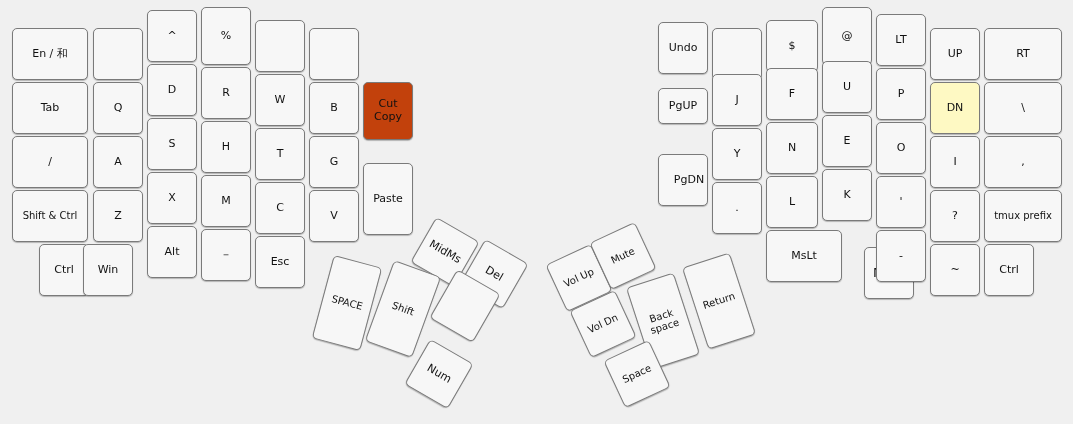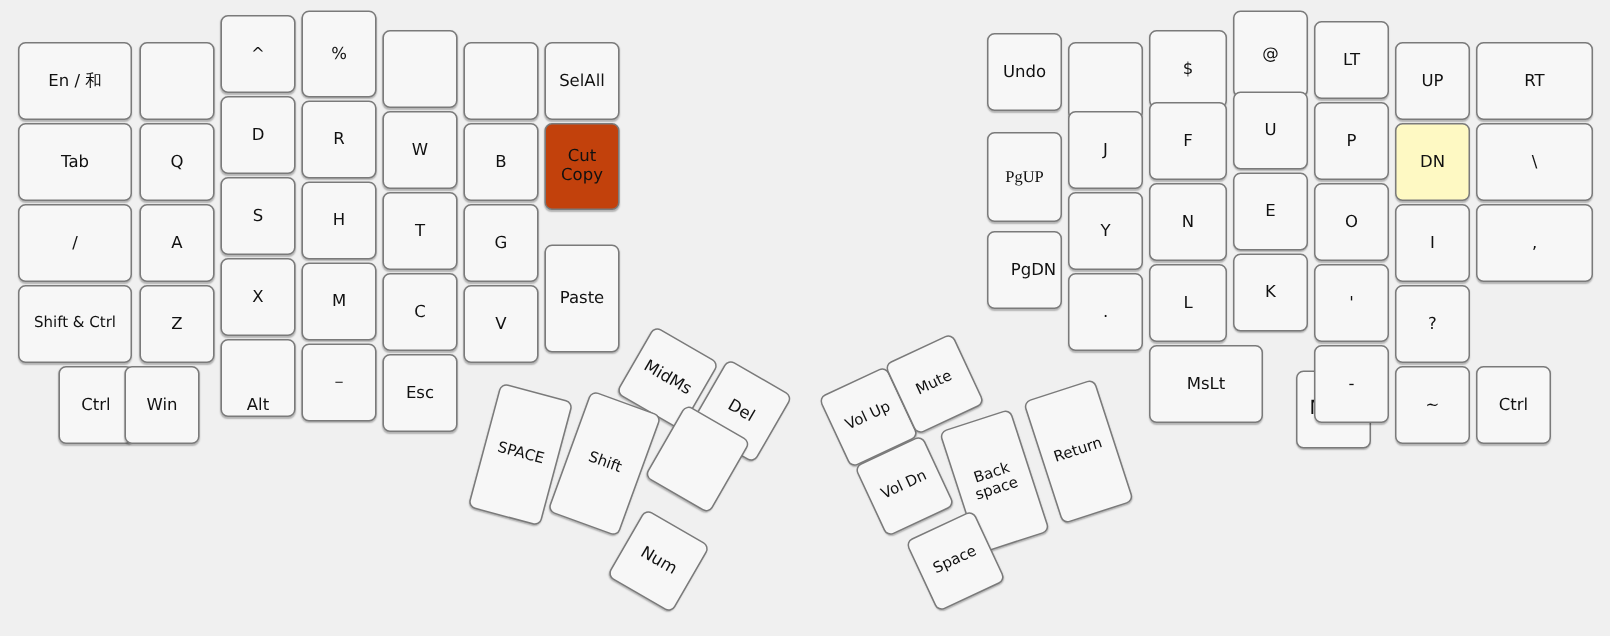--- a/index.html
+++ b/index.html
@@ -46,21 +46,20 @@
 </head>
 <body>
 
 <div id="keyboard" style="background: rgb(240, 240, 240);">
     <div class="key" style="left: 12px; top: 28px; width: 76px; height: 52px; font-size: 11px; background: rgb(247, 247, 247); border-color: rgb(122, 122, 122);"><span class="legend">En / 和</span></div>
     <div class="key" style="left: 93px; top: 28px; width: 50px; height: 52px; font-size: 11px; background: rgb(247, 247, 247); border-color: rgb(122, 122, 122);"><span class="legend"></span></div>
     <div class="key" style="left: 147px; top: 10px; width: 50px; height: 52px; font-size: 11px; background: rgb(247, 247, 247); border-color: rgb(122, 122, 122);"><span class="legend">^</span></div>
     <div class="key" style="left: 201px; top: 7px; width: 50px; height: 58px; font-size: 11px; background: rgb(247, 247, 247); border-color: rgb(122, 122, 122);"><span class="legend">%</span></div>
     <div class="key" style="left: 255px; top: 20px; width: 50px; height: 52px; font-size: 11px; background: rgb(247, 247, 247); border-color: rgb(122, 122, 122);"><span class="legend"></span></div>
     <div class="key" style="left: 309px; top: 28px; width: 50px; height: 52px; font-size: 11px; background: rgb(247, 247, 247); border-color: rgb(122, 122, 122);"><span class="legend"></span></div>
-    <div class="key" style="left: 363px; top: 28px; width: 50px; height: 52px; font-size: 11px; background: rgb(247, 247, 247); border-color: rgb(122, 122, 122);"><span class="legend">SelAll</span></div>
     <div class="key" style="left: 12px; top: 82px; width: 76px; height: 52px; font-size: 11px; background: rgb(247, 247, 247); border-color: rgb(122, 122, 122); justify-content: flex-end;"><span class="legend">Tab</span></div>
     <div class="key" style="left: 93px; top: 82px; width: 50px; height: 52px; font-size: 11px; background: rgb(247, 247, 247); border-color: rgb(122, 122, 122);"><span class="legend">Q</span></div>
     <div class="key" style="left: 147px; top: 64px; width: 50px; height: 52px; font-size: 11px; background: rgb(247, 247, 247); border-color: rgb(122, 122, 122);"><span class="legend">D</span></div>
     <div class="key" style="left: 201px; top: 67px; width: 50px; height: 52px; font-size: 11px; background: rgb(247, 247, 247); border-color: rgb(122, 122, 122);"><span class="legend">R</span></div>
     <div class="key" style="left: 255px; top: 74px; width: 50px; height: 52px; font-size: 11px; background: rgb(247, 247, 247); border-color: rgb(122, 122, 122);"><span class="legend">W</span></div>
     <div class="key" style="left: 309px; top: 82px; width: 50px; height: 52px; font-size: 11px; background: rgb(247, 247, 247); border-color: rgb(122, 122, 122);"><span class="legend">B</span></div>
     <div class="key" style="left: 363px; top: 82px; width: 50px; height: 58px; font-size: 11px; background: #c2410c; border-color: rgb(122, 122, 122);"><span class="legend">Cut
 Copy</span></div>
     <div class="key" style="left: 12px; top: 136px; width: 76px; height: 52px; font-size: 11px; background: rgb(247, 247, 247); border-color: rgb(122, 122, 122);"><span class="legend">/</span></div>
     <div class="key" style="left: 93px; top: 136px; width: 50px; height: 52px; font-size: 11px; background: rgb(247, 247, 247); border-color: rgb(122, 122, 122);"><span class="legend">A</span></div>
@@ -70,21 +69,21 @@
     <div class="key" style="left: 309px; top: 136px; width: 50px; height: 52px; font-size: 11px; background: rgb(247, 247, 247); border-color: rgb(122, 122, 122);"><span class="legend">G</span></div>
     <div class="key" style="left: 12px; top: 190px; width: 76px; height: 52px; font-size: 10px; background: rgb(247, 247, 247); border-color: rgb(122, 122, 122);"><span class="legend">Shift &amp; Ctrl</span></div>
     <div class="key" style="left: 93px; top: 190px; width: 50px; height: 52px; font-size: 11px; background: rgb(247, 247, 247); border-color: rgb(122, 122, 122);"><span class="legend">Z</span></div>
     <div class="key" style="left: 147px; top: 172px; width: 50px; height: 52px; font-size: 11px; background: rgb(247, 247, 247); border-color: rgb(122, 122, 122);"><span class="legend">X</span></div>
     <div class="key" style="left: 201px; top: 175px; width: 50px; height: 52px; font-size: 11px; background: rgb(247, 247, 247); border-color: rgb(122, 122, 122);"><span class="legend">M</span></div>
     <div class="key" style="left: 255px; top: 182px; width: 50px; height: 52px; font-size: 11px; background: rgb(247, 247, 247); border-color: rgb(122, 122, 122);"><span class="legend">C</span></div>
     <div class="key" style="left: 309px; top: 190px; width: 50px; height: 52px; font-size: 11px; background: rgb(247, 247, 247); border-color: rgb(122, 122, 122);"><span class="legend">V</span></div>
     <div class="key" style="left: 363px; top: 163px; width: 50px; height: 72px; font-size: 11px; background: rgb(247, 247, 247); border-color: rgb(122, 122, 122);"><span class="legend">Paste</span></div>
     <div class="key" style="left: 39px; top: 244px; width: 50px; height: 52px; font-size: 11px; background: rgb(247, 247, 247); border-color: rgb(122, 122, 122);"><span class="legend">Ctrl</span></div>
     <div class="key" style="left: 83px; top: 244px; width: 50px; height: 52px; font-size: 11px; background: rgb(247, 247, 247); border-color: rgb(122, 122, 122);"><span class="legend">Win</span></div>
-    <div class="key" style="left: 147px; top: 226px; width: 50px; height: 52px; font-size: 11px; background: rgb(247, 247, 247); border-color: rgb(122, 122, 122); align-items: flex-end;"><span class="legend">Alt</span></div>
+    <div class="key" style="left: 147px; top: 226px; width: 50px; height: 52px; font-size: 11px; background: rgb(247, 247, 247); border-color: rgb(122, 122, 122);"><span class="legend">Alt</span></div>
     <div class="key" style="left: 201px; top: 229px; width: 50px; height: 52px; font-size: 11px; background: rgb(247, 247, 247); border-color: rgb(122, 122, 122);"><span class="legend">－</span></div>
     <div class="key" style="left: 255px; top: 236px; width: 50px; height: 52px; font-size: 11px; background: rgb(247, 247, 247); border-color: rgb(122, 122, 122);"><span class="legend">Esc</span></div>
     <div class="key" style="left: 420px; top: 226px; width: 50px; height: 52px; font-size: 11px; background: rgb(247, 247, 247); border-color: rgb(122, 122, 122); transform: rotate(30deg);"><span class="legend">MidMs</span></div>
     <div class="key" style="left: 469px; top: 248px; width: 50px; height: 52px; font-size: 11px; background: rgb(247, 247, 247); border-color: rgb(122, 122, 122); transform: rotate(30deg);"><span class="legend">Del</span></div>
     <div class="key" style="left: 322px; top: 260px; width: 50px; height: 86px; font-size: 10px; background: rgb(247, 247, 247); border-color: rgb(122, 122, 122); transform: rotate(15deg);"><span class="legend">SPACE</span></div>
     <div class="key" style="left: 378px; top: 266px; width: 50px; height: 86px; font-size: 10px; background: rgb(247, 247, 247); border-color: rgb(122, 122, 122); transform: rotate(20deg);"><span class="legend">Shift</span></div>
     <div class="key" style="left: 440px; top: 278px; width: 50px; height: 56px; font-size: 11px; background: rgb(247, 247, 247); border-color: rgb(122, 122, 122); transform: rotate(30deg);"><span class="legend"></span></div>
     <div class="key" style="left: 414px; top: 348px; width: 50px; height: 52px; font-size: 11px; background: rgb(247, 247, 247); border-color: rgb(122, 122, 122); transform: rotate(30deg);"><span class="legend">Num</span></div>
     <div class="key" style="left: 554px; top: 252px; width: 50px; height: 52px; font-size: 10px; background: rgb(247, 247, 247); border-color: rgb(122, 122, 122); transform: rotate(-25deg);"><span class="legend">Vol Up</span></div>
     <div class="key" style="left: 598px; top: 230px; width: 50px; height: 52px; font-size: 10px; background: rgb(247, 247, 247); border-color: rgb(122, 122, 122); transform: rotate(-25deg);"><span class="legend">Mute</span></div>
@@ -93,37 +92,38 @@
 space</span></div>
     <div class="key" style="left: 694px; top: 258px; width: 50px; height: 86px; font-size: 10px; background: rgb(247, 247, 247); border-color: rgb(122, 122, 122); transform: rotate(-18deg);"><span class="legend">Return</span></div>
     <div class="key" style="left: 612px; top: 348px; width: 50px; height: 52px; font-size: 10px; background: rgb(247, 247, 247); border-color: rgb(122, 122, 122); transform: rotate(-25deg);"><span class="legend">Space</span></div>
     <div class="key" style="left: 658px; top: 22px; width: 50px; height: 52px; font-size: 11px; background: rgb(247, 247, 247); border-color: rgb(122, 122, 122);"><span class="legend">Undo</span></div>
     <div class="key" style="left: 712px; top: 28px; width: 50px; height: 52px; font-size: 11px; background: rgb(247, 247, 247); border-color: rgb(122, 122, 122);"><span class="legend"></span></div>
     <div class="key" style="left: 766px; top: 20px; width: 52px; height: 52px; font-size: 11px; background: rgb(247, 247, 247); border-color: rgb(122, 122, 122);"><span class="legend">$</span></div>
     <div class="key" style="left: 822px; top: 7px; width: 50px; height: 58px; font-size: 11px; background: rgb(247, 247, 247); border-color: rgb(122, 122, 122);"><span class="legend">@</span></div>
     <div class="key" style="left: 876px; top: 14px; width: 50px; height: 52px; font-size: 11px; background: rgb(247, 247, 247); border-color: rgb(122, 122, 122);"><span class="legend">LT</span></div>
     <div class="key" style="left: 930px; top: 28px; width: 50px; height: 52px; font-size: 11px; background: rgb(247, 247, 247); border-color: rgb(122, 122, 122);"><span class="legend">UP</span></div>
     <div class="key" style="left: 984px; top: 28px; width: 78px; height: 52px; font-size: 11px; background: rgb(247, 247, 247); border-color: rgb(122, 122, 122);"><span class="legend">RT</span></div>
-    <div class="key" style="left: 658px; top: 88px; width: 50px; height: 60px; font-size: 11px; background: rgb(247, 247, 247); border-color: rgb(122, 122, 122); font-family: Liberation Serif, serif;"><span class="legend">PgUP</span></div>
+    <div class="key" style="left: 658px; top: 88px; width: 50px; height: 36px; font-size: 11px; background: rgb(247, 247, 247); border-color: rgb(122, 122, 122);"><span class="legend">PgUP</span></div>
     <div class="key" style="left: 712px; top: 74px; width: 50px; height: 52px; font-size: 11px; background: rgb(247, 247, 247); border-color: rgb(122, 122, 122);"><span class="legend">J</span></div>
     <div class="key" style="left: 766px; top: 68px; width: 52px; height: 52px; font-size: 11px; background: rgb(247, 247, 247); border-color: rgb(122, 122, 122);"><span class="legend">F</span></div>
     <div class="key" style="left: 822px; top: 61px; width: 50px; height: 52px; font-size: 11px; background: rgb(247, 247, 247); border-color: rgb(122, 122, 122);"><span class="legend">U</span></div>
     <div class="key" style="left: 876px; top: 68px; width: 50px; height: 52px; font-size: 11px; background: rgb(247, 247, 247); border-color: rgb(122, 122, 122);"><span class="legend">P</span></div>
     <div class="key" style="left: 930px; top: 82px; width: 50px; height: 52px; font-size: 11px; background: #fef9c3; border-color: rgb(122, 122, 122);"><span class="legend">DN</span></div>
     <div class="key" style="left: 984px; top: 82px; width: 78px; height: 52px; font-size: 11px; background: rgb(247, 247, 247); border-color: rgb(122, 122, 122);"><span class="legend">\</span></div>
     <div class="key" style="left: 712px; top: 128px; width: 50px; height: 52px; font-size: 11px; background: rgb(247, 247, 247); border-color: rgb(122, 122, 122);"><span class="legend">Y</span></div>
     <div class="key" style="left: 766px; top: 122px; width: 52px; height: 52px; font-size: 11px; background: rgb(247, 247, 247); border-color: rgb(122, 122, 122);"><span class="legend">N</span></div>
     <div class="key" style="left: 822px; top: 115px; width: 50px; height: 52px; font-size: 11px; background: rgb(247, 247, 247); border-color: rgb(122, 122, 122);"><span class="legend">E</span></div>
     <div class="key" style="left: 876px; top: 122px; width: 50px; height: 52px; font-size: 11px; background: rgb(247, 247, 247); border-color: rgb(122, 122, 122);"><span class="legend">O</span></div>
     <div class="key" style="left: 930px; top: 136px; width: 50px; height: 52px; font-size: 11px; background: rgb(247, 247, 247); border-color: rgb(122, 122, 122);"><span class="legend">I</span></div>
     <div class="key" style="left: 984px; top: 136px; width: 78px; height: 52px; font-size: 11px; background: rgb(247, 247, 247); border-color: rgb(122, 122, 122);"><span class="legend">,</span></div>
     <div class="key" style="left: 658px; top: 154px; width: 50px; height: 52px; font-size: 11px; background: rgb(247, 247, 247); border-color: rgb(122, 122, 122); padding-left: 12px;"><span class="legend">PgDN</span></div>
     <div class="key" style="left: 712px; top: 182px; width: 50px; height: 52px; font-size: 11px; background: rgb(247, 247, 247); border-color: rgb(122, 122, 122);"><span class="legend">.</span></div>
     <div class="key" style="left: 766px; top: 176px; width: 52px; height: 52px; font-size: 11px; background: rgb(247, 247, 247); border-color: rgb(122, 122, 122);"><span class="legend">L</span></div>
     <div class="key" style="left: 822px; top: 169px; width: 50px; height: 52px; font-size: 11px; background: rgb(247, 247, 247); border-color: rgb(122, 122, 122);"><span class="legend">K</span></div>
     <div class="key" style="left: 876px; top: 176px; width: 50px; height: 52px; font-size: 11px; background: rgb(247, 247, 247); border-color: rgb(122, 122, 122);"><span class="legend">'</span></div>
     <div class="key" style="left: 930px; top: 190px; width: 50px; height: 52px; font-size: 11px; background: rgb(247, 247, 247); border-color: rgb(122, 122, 122);"><span class="legend">?</span></div>
+    <div class="key" style="left: 984px; top: 190px; width: 78px; height: 52px; font-size: 10px; background: rgb(247, 247, 247); border-color: rgb(122, 122, 122);"><span class="legend">tmux prefix</span></div>
     <div class="key" style="left: 766px; top: 230px; width: 76px; height: 52px; font-size: 11px; background: rgb(247, 247, 247); border-color: rgb(122, 122, 122);"><span class="legend">MsLt</span></div>
     <div class="key" style="left: 864px; top: 223px; width: 50px; height: 52px; font-size: 13px; background: rgb(247, 247, 247); border-color: rgb(122, 122, 122); margin-top: 24px;"><span class="legend">MsRt</span></div>
     <div class="key" style="left: 876px; top: 230px; width: 50px; height: 52px; font-size: 11px; background: rgb(247, 247, 247); border-color: rgb(122, 122, 122);"><span class="legend">-</span></div>
     <div class="key" style="left: 930px; top: 244px; width: 50px; height: 52px; font-size: 11px; background: rgb(247, 247, 247); border-color: rgb(122, 122, 122);"><span class="legend">~</span></div>
     <div class="key" style="left: 984px; top: 244px; width: 50px; height: 52px; font-size: 11px; background: rgb(247, 247, 247); border-color: rgb(122, 122, 122);"><span class="legend">Ctrl</span></div>
   </div>
 
 </body></html>

